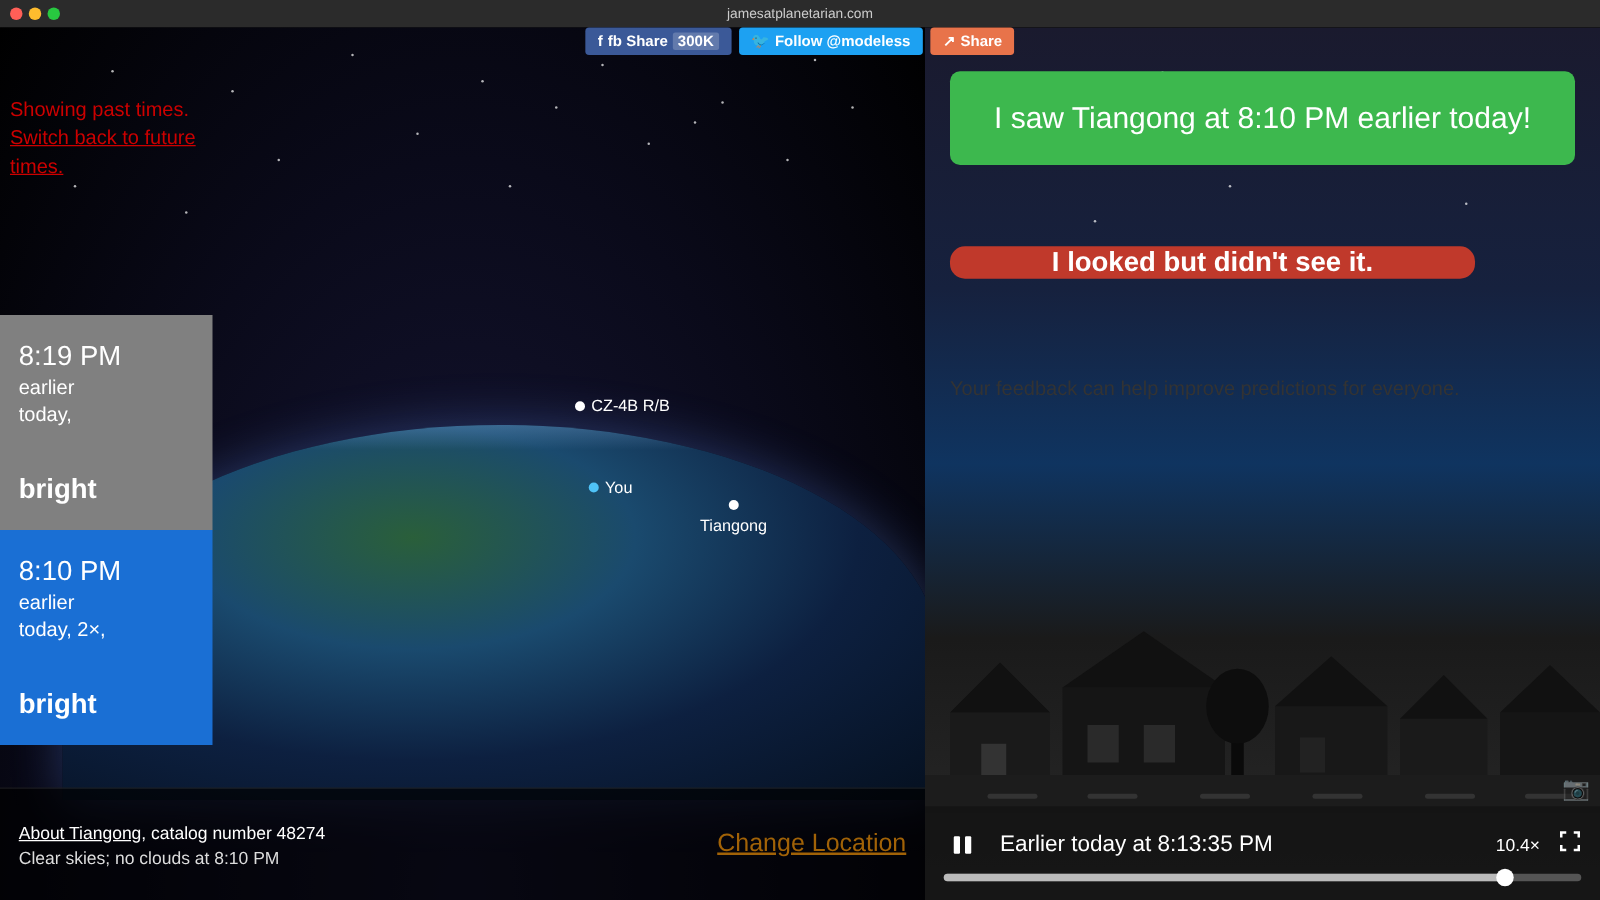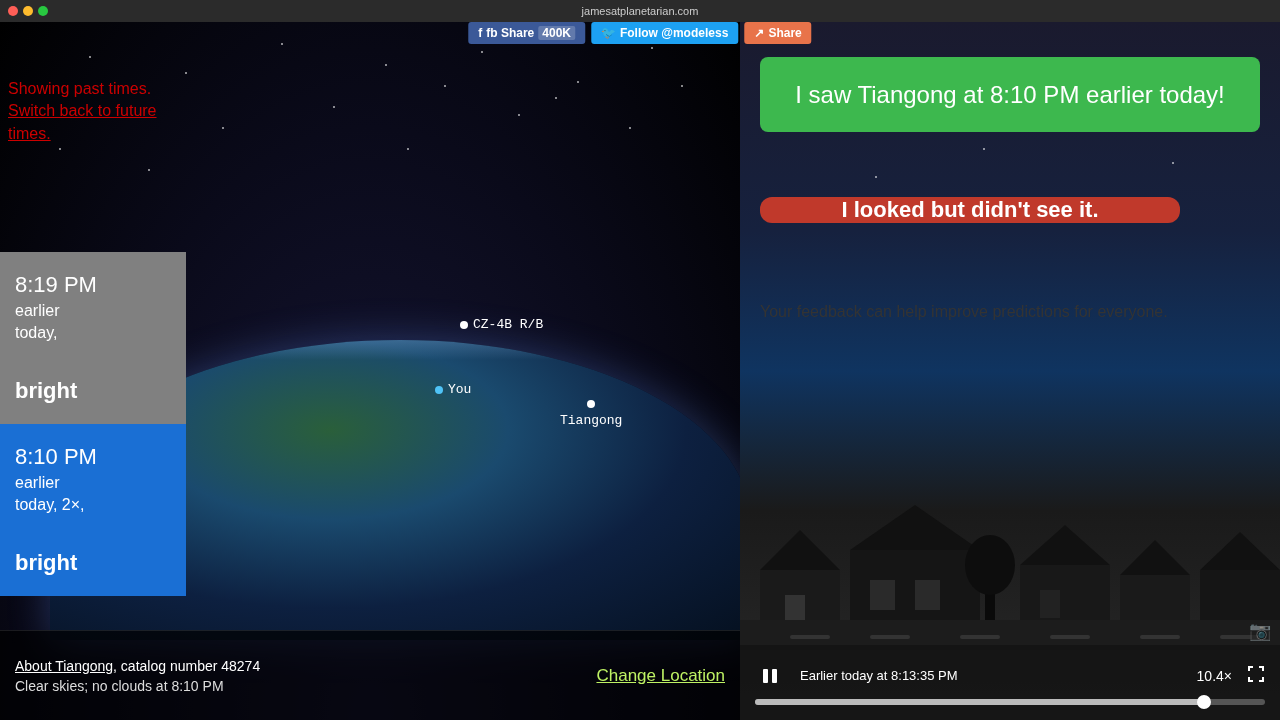--- a/index.html
+++ b/index.html
@@ -94,21 +94,20 @@
       position: relative;
       flex-shrink: 0;
     }
 
     
     .sky-bg {
       position: absolute;
       top: 0; left: 0; right: 0; bottom: 0;
       background: radial-gradient(ellipse at center bottom, #1a1a3e 0%, #0a0a1a 60%, #000 100%);
       overflow: hidden;
-      font-family: Liberation Mono, monospace;
     }
 
     
     .stars {
       position: absolute;
       top: 0; left: 0; right: 0; height: 60%;
     }
 
     
     .earth-container {
@@ -150,21 +149,21 @@
     .past-times-text a {
       color: #cc0000;
       text-decoration: underline;
     }
 
     
     .sidebar-times {
       position: absolute;
       top: 230px;
       left: 0;
-      width: 186px;
+      width: 170px;
       z-index: 10;
     }
     .time-slot {
       padding: 20px 15px;
       cursor: pointer;
     }
     .time-slot-gray {
       background: #808080;
       color: white;
     }
@@ -230,24 +229,24 @@
     .bottom-info-text .about-link {
       color: white;
       text-decoration: underline;
       cursor: pointer;
     }
     .bottom-info-text .skies-text {
       margin-top: 4px;
       color: #ddd;
     }
     .change-location-btn {
-      color: #bef264;
+      color: #a16207;
       text-decoration: underline;
       cursor: pointer;
-      font-size: 17px;
+      font-size: 20px;
       margin-left: 40px;
       white-space: nowrap;
     }
 
     
     .right-panel {
       flex: 1;
       position: relative;
       background: #111;
       overflow: hidden;
@@ -333,21 +332,21 @@
       width: 30px; height: 30px;
       cursor: pointer;
       display: flex;
       align-items: center;
       justify-content: center;
       color: white;
       font-size: 18px;
     }
     .video-time-text {
       color: white;
-      font-size: 13px;
+      font-size: 18px;
       flex: 1;
     }
     .video-speed {
       color: white;
       font-size: 14px;
     }
     .fullscreen-btn {
       color: white;
       cursor: pointer;
       font-size: 16px;
@@ -403,21 +402,21 @@
     <div class="browser-dot dot-yellow"></div>
     <div class="browser-dot dot-green"></div>
   </div>
   <span class="browser-bar-url">jamesatplanetarian.com</span>
 </div>
 
 <div class="share-bar">
   <button class="share-btn share-btn-fb">
     <span>f</span>
     <span>fb Share</span>
-    <span class="share-count">400K</span>
+    <span class="share-count">300K</span>
   </button>
   <button class="share-btn share-btn-tw">
     <span>🐦</span>
     <span>Follow @modeless</span>
   </button>
   <button class="share-btn share-btn-share">
     <span>↗</span>
     <span>Share</span>
   </button>
 </div>
@@ -450,21 +449,21 @@
 
       <div class="earth-container">
         <div class="earth"></div>
       </div>
 
       <div class="sky-objects">
         <div class="sky-dot" style="position:absolute;left:460px;top:295px;">
           <div class="sky-dot-circle" style="background:white;"></div>
           <span class="sky-dot-label">CZ-4B R/B</span>
         </div>
-        <div class="sky-dot" style="position:absolute;left:435px;top:360px;">
+        <div class="sky-dot" style="position:absolute;left:471px;top:360px;">
           <div class="sky-dot-circle" style="background:#4fc3f7;"></div>
           <span class="sky-dot-label">You</span>
         </div>
         <div class="sky-dot" style="position:absolute;left:560px;top:378px;flex-direction:column;">
           <div class="sky-dot-circle" style="background:white;"></div>
           <span class="sky-dot-label">Tiangong</span>
         </div>
       </div>
     </div>
 

